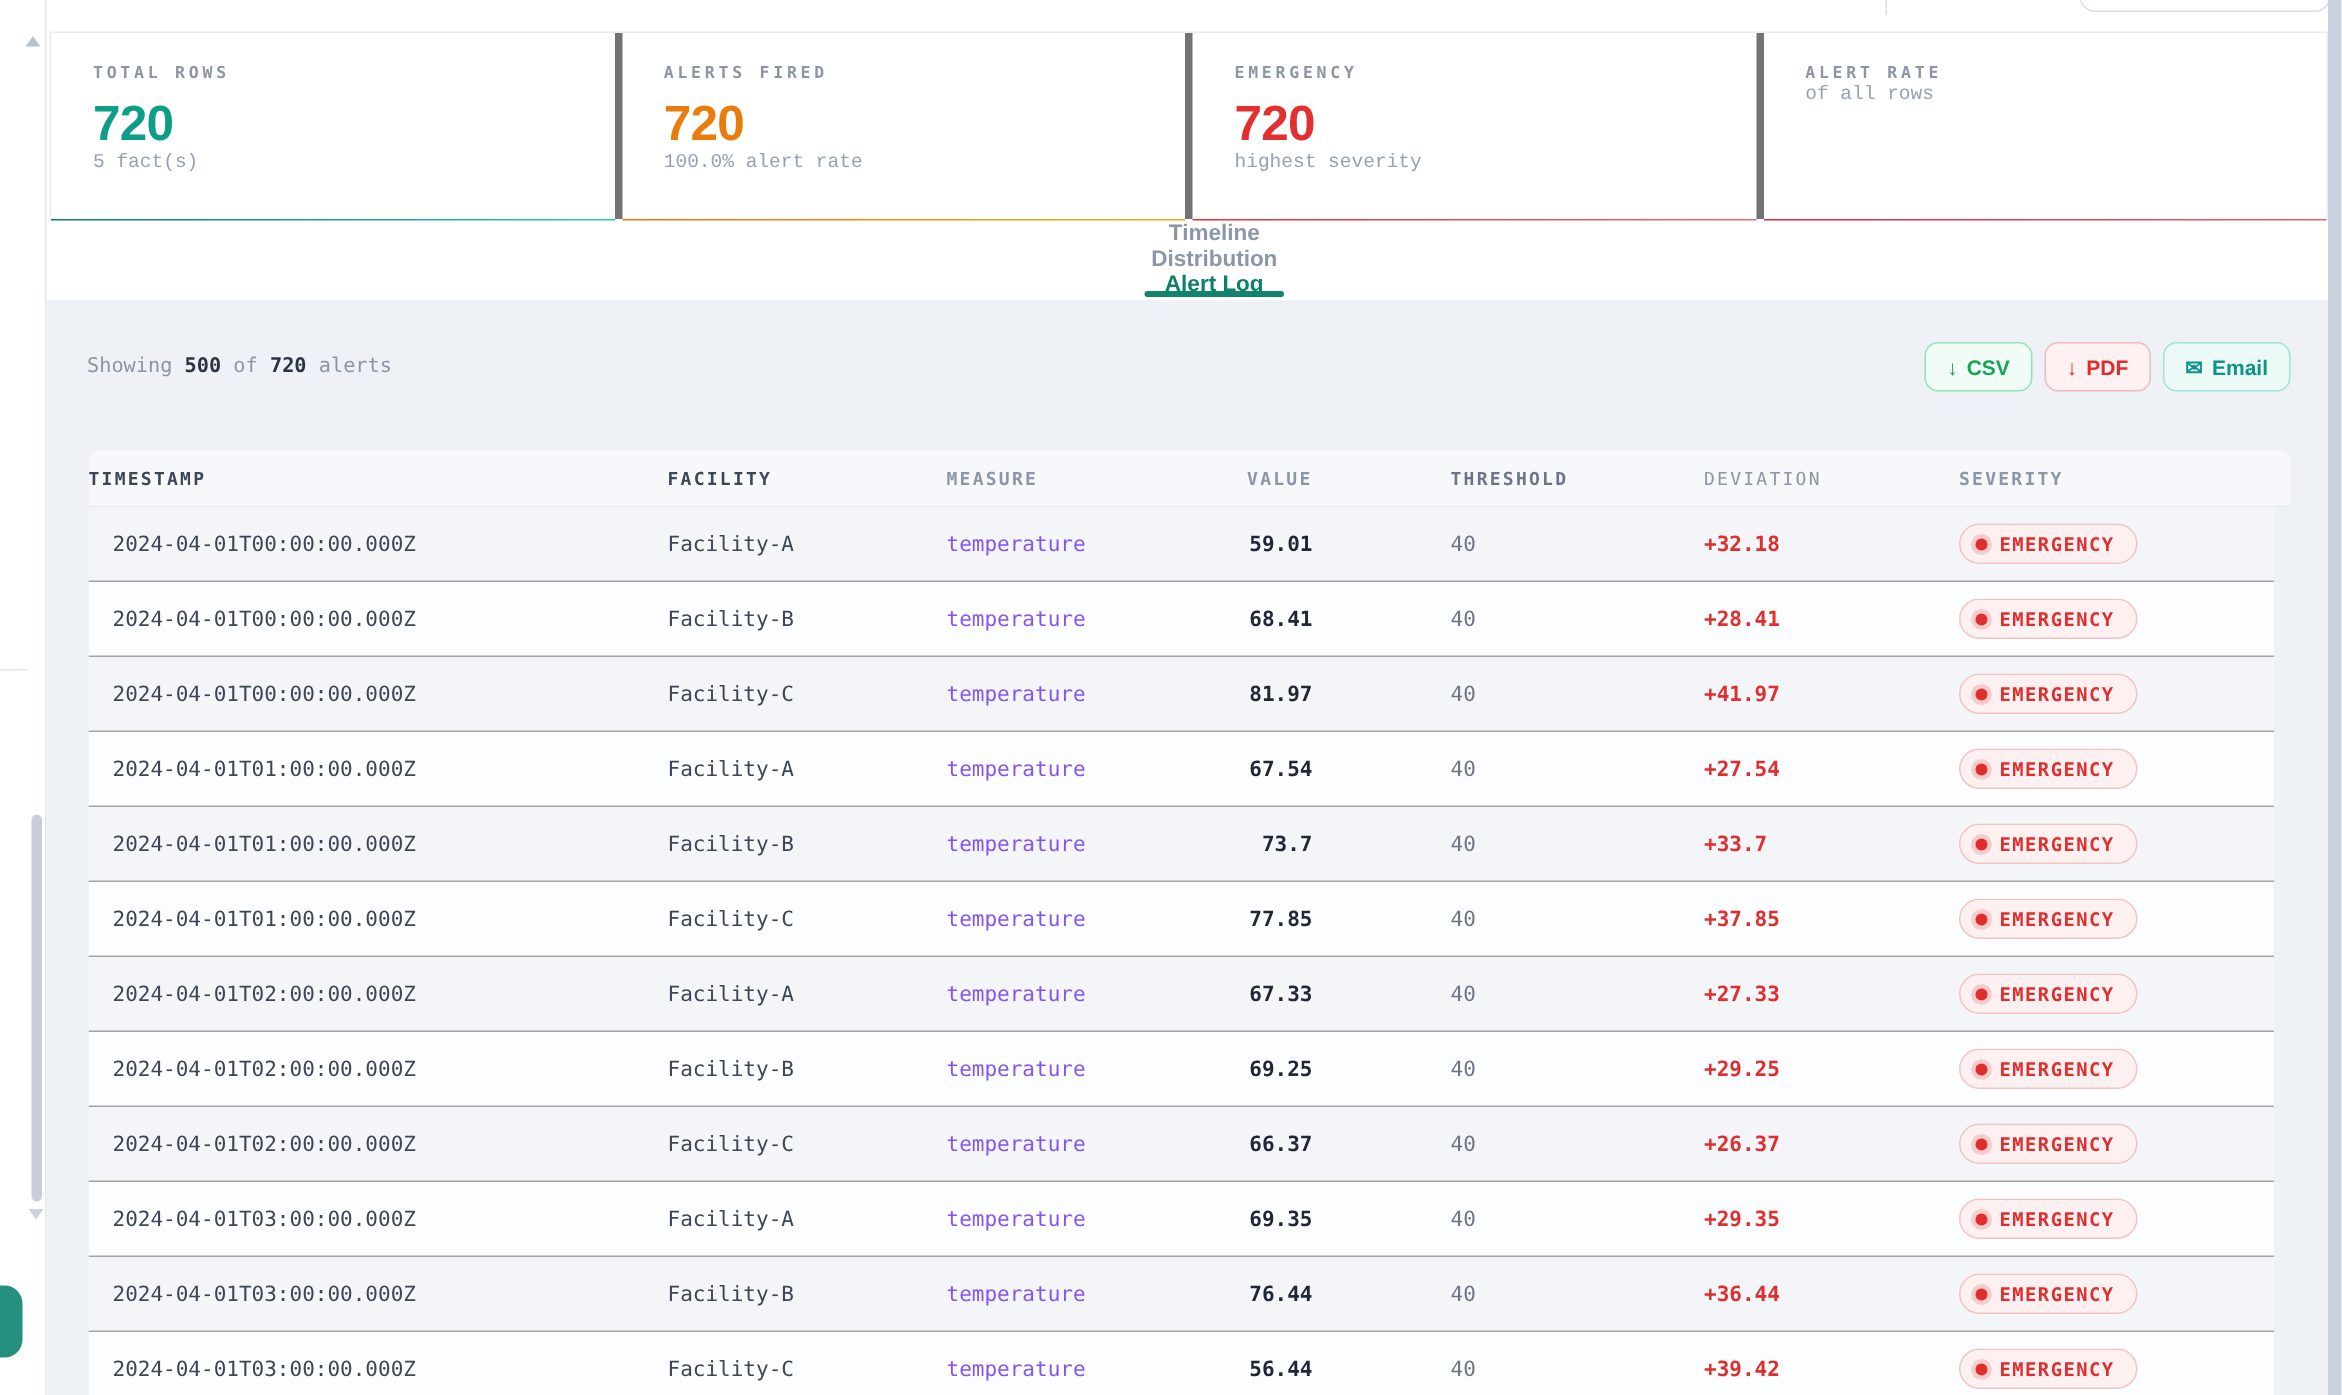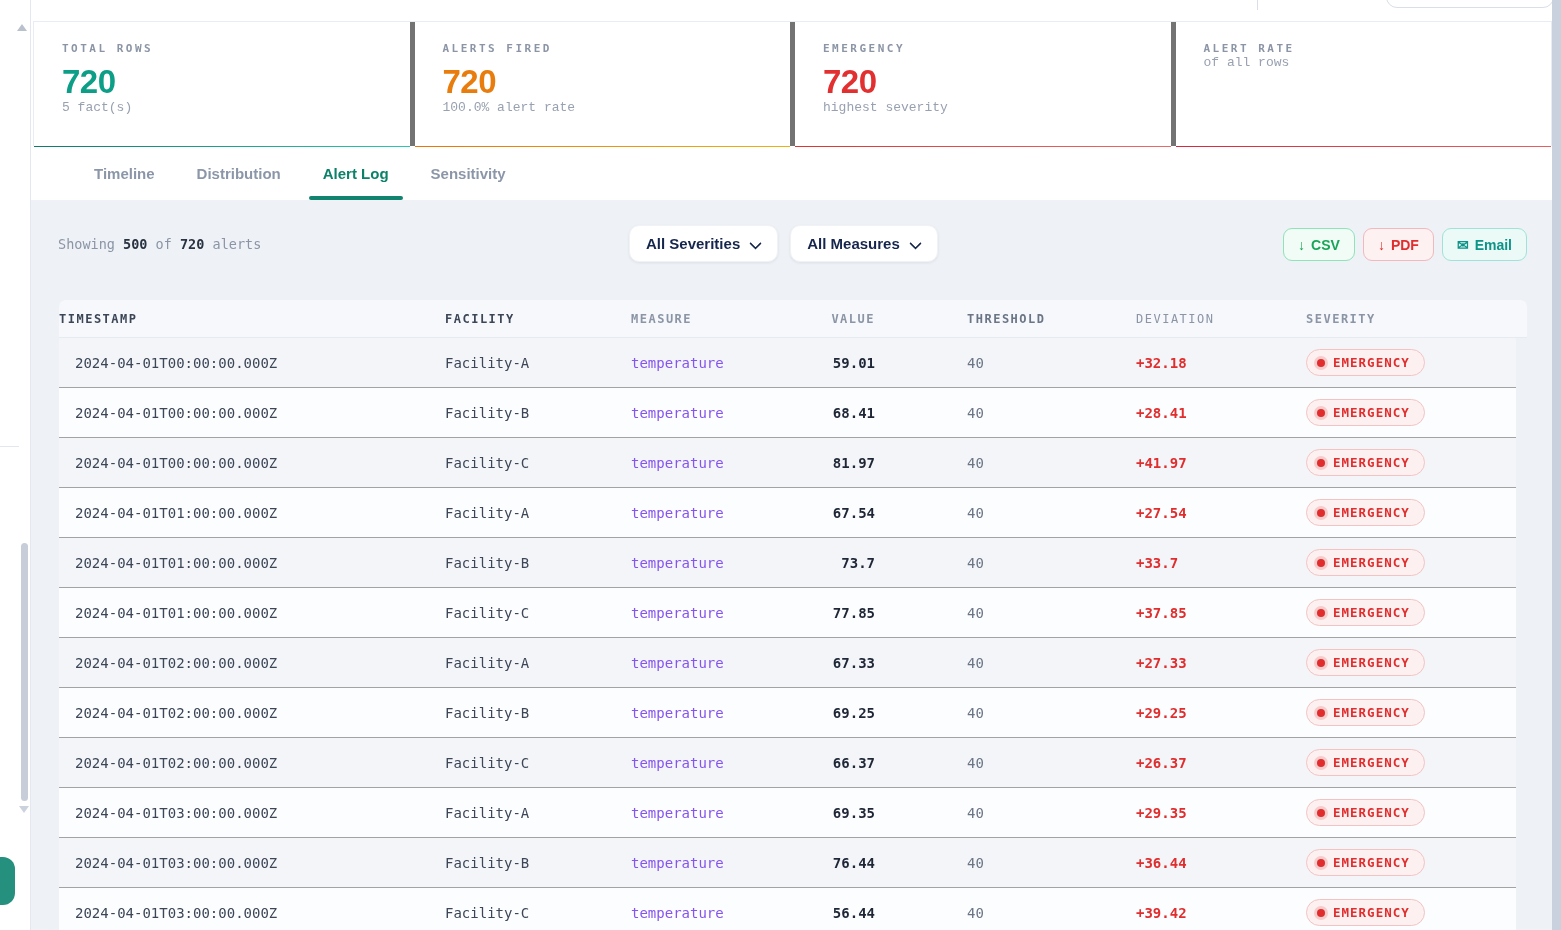--- a/index.html
+++ b/index.html
@@ -36,21 +36,21 @@
   .stat-card { flex:1 1 0; position:relative; padding:20px 0 0 28px; border-right:5px solid #737373; }
   .stat-card:last-child { border-right:none; }
   .stat-label { font-family:"DejaVu Sans Mono", monospace; font-size:11px; font-weight:bold;
                 letter-spacing:2.5px; color:#8b95a5; }
   .stat-value { font-size:33px; font-weight:800; letter-spacing:-0.5px; margin-top:9px; line-height:1.1; }
   .stat-sub { font-family:Liberation Mono, monospace; font-size:13px; color:#98a1b0; margin-top:0; }
   .stat-bar { position:absolute; left:0; bottom:-5px; width:100%; height:5px; }
 
   
   .tab-bar { position:absolute; left:31px; top:147px; width:1522px; height:53px;
-             background:#fff; display:flex; align-items:center; padding-left:49px; }
+             background:#fff; display:flex; align-items:center; padding-left:49px;flex-direction:column; }
   .tab { position:relative; height:53px; display:flex; align-items:center;
          padding:0 14px; margin-right:14px; font-size:15px; font-weight:bold;
          color:#8b97a8; cursor:pointer; }
   .tab.active { color:#0c8068; }
   .tab.active::after { content:""; position:absolute; left:0; right:0; bottom:0;
                        height:4px; background:#12836f; border-radius:2px; }
 
   
   .content { position:absolute; left:31px; top:200px; width:1522px; height:730px; background:#eef1f6; }
 
@@ -156,30 +156,20 @@
 <div class="content">
 
   <div class="showing-line">
     <span>Showing</span>
     <b>500</b>
     <span>of</span>
     <b>720</b>
     <span>alerts</span>
   </div>
 
-  <div class="filters">
-    <div class="select-btn">
-      <span>All Severities</span>
-      <span class="chev"></span>
-    </div>
-    <div class="select-btn">
-      <span>All Measures</span>
-      <span class="chev"></span>
-    </div>
-  </div>
 
   <div class="exports">
     <div class="exp-btn exp-csv">
       <span class="exp-ico">↓</span>
       <span>CSV</span>
     </div>
     <div class="exp-btn exp-pdf">
       <span class="exp-ico">↓</span>
       <span>PDF</span>
     </div>

